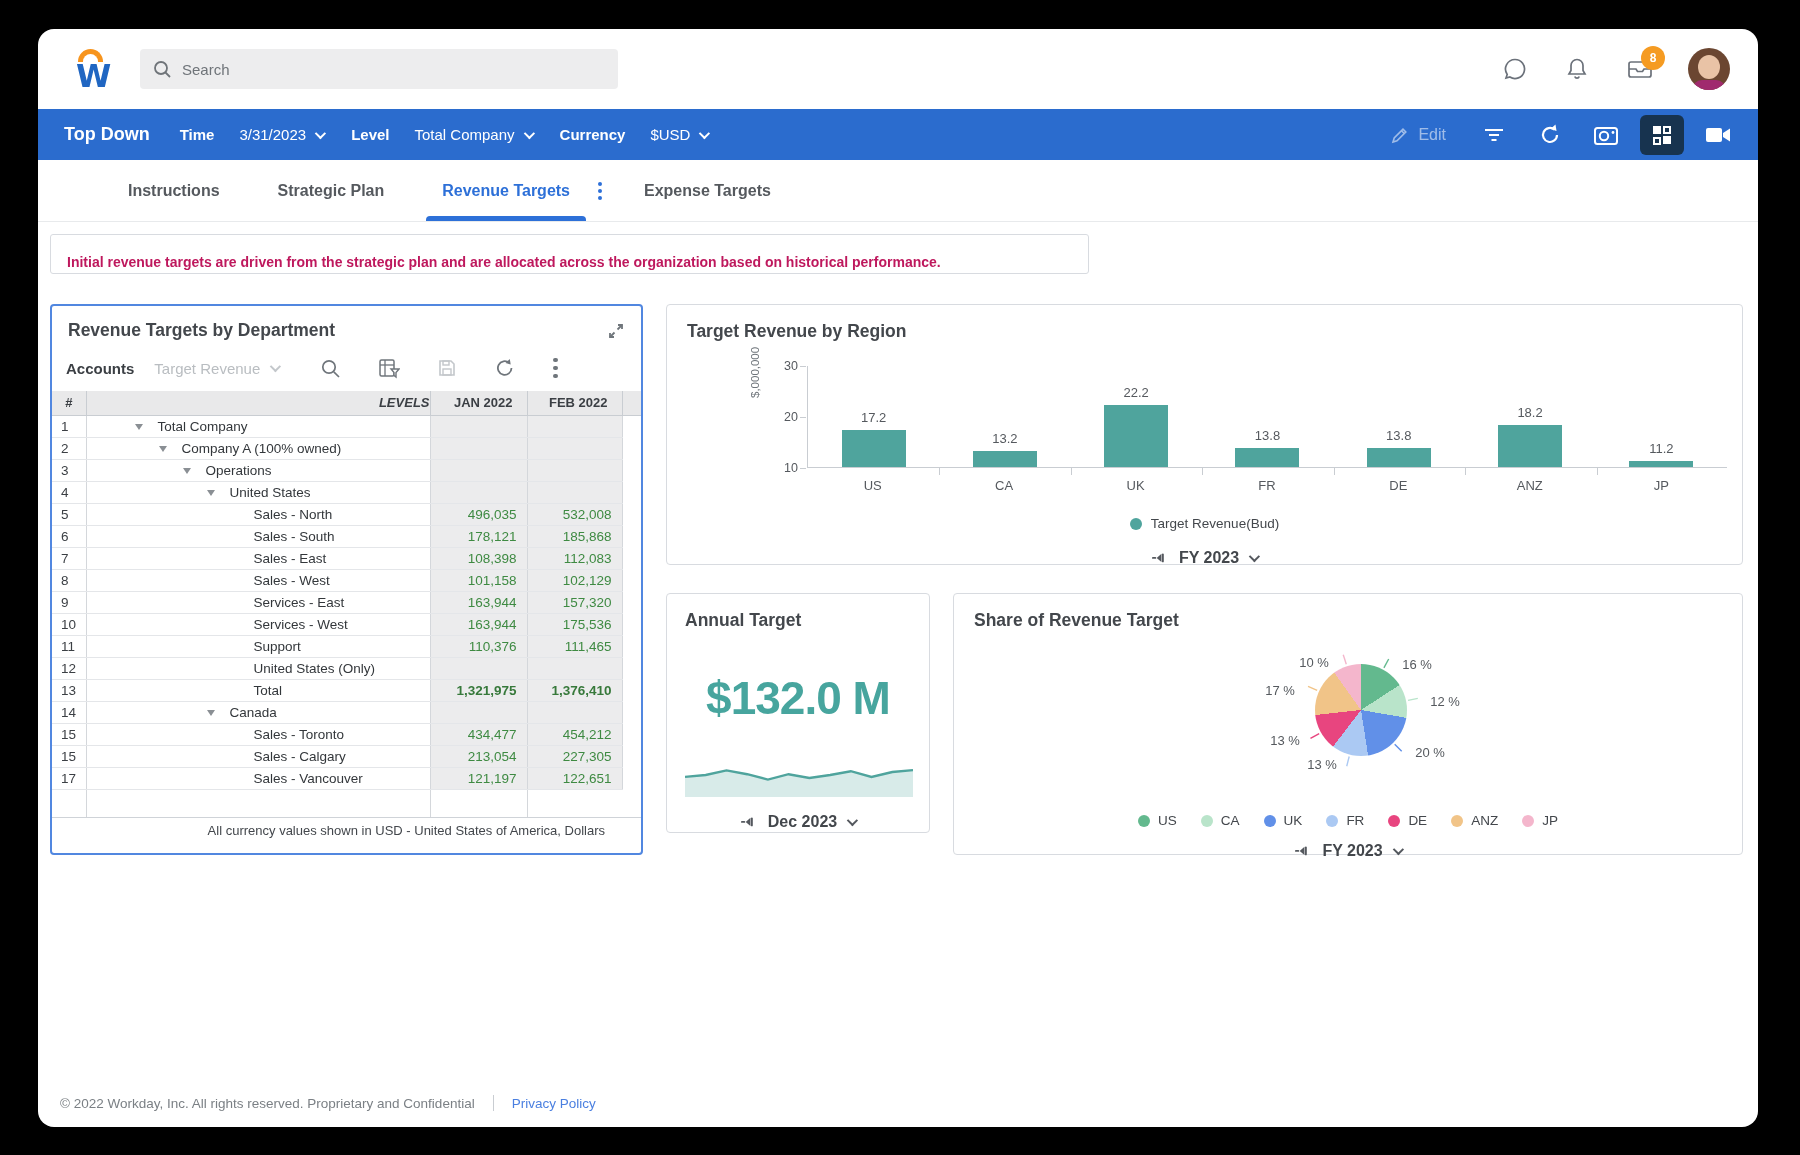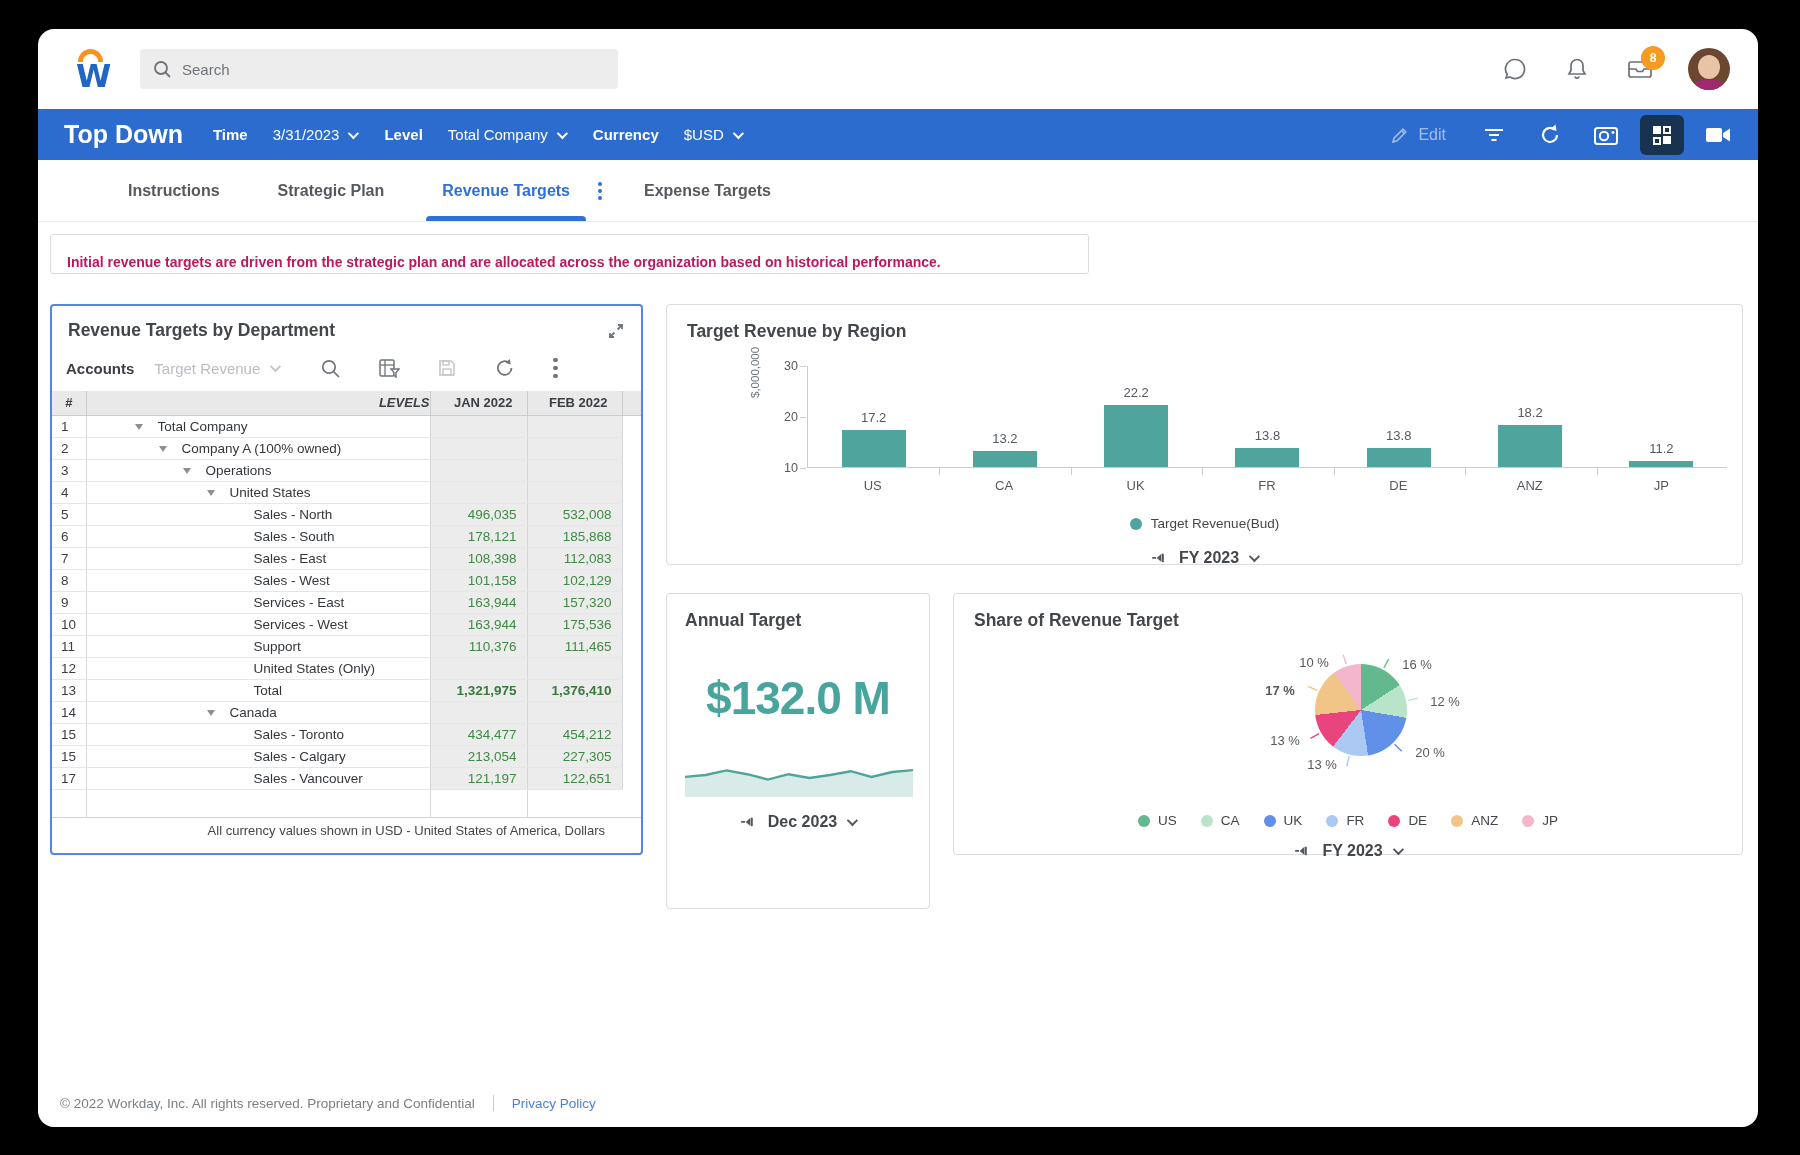--- a/index.html
+++ b/index.html
@@ -16,21 +16,21 @@
   .search input::placeholder { color:#6f7479; }
   .hdr-icons { position:absolute; right:28px; display:flex; align-items:center; gap:36px; }
   .hicon { width:26px; height:26px; position:relative; }
   .badge { position:absolute; top:-10px; right:-13px; background:#f59b22; color:#fff; font-size:12px; font-weight:700; min-width:24px; height:24px; border-radius:12px; display:flex; align-items:center; justify-content:center; }
   .avatar { width:42px; height:42px; border-radius:50%; background:#6b4631; position:relative; overflow:hidden; }
   .avatar:before { content:""; position:absolute; left:10px; top:7px; width:22px; height:24px; border-radius:50%; background:#e9c3a6; }
   .avatar:after { content:""; position:absolute; left:4px; bottom:-4px; width:34px; height:14px; border-radius:10px 10px 0 0; background:#a02a6e; }
 
   
   .bluebar { height:51px; background:#2b6cce; display:flex; align-items:center; color:#fff; padding:0 26px; position:relative; }
-  .bb-title { font-size:25px; font-weight:700; margin-right:30px; }
+  .bb-title { font-size:18px; font-weight:700; margin-right:30px; }
   .bb-item { display:flex; align-items:center; margin-right:28px; gap:25px; }
   .bb-label { font-size:15px; font-weight:700; }
   .bb-value { font-size:15px; display:flex; align-items:center; gap:9px; cursor:pointer; }
   .chev { width:8px; height:8px; border-right:2px solid #fff; border-bottom:2px solid #fff; transform:rotate(45deg) translateY(-2px); display:inline-block; }
   .chev.gray { border-color:#6f757b; }
   .chev.dark { border-color:#54585e; }
   .bb-right { position:absolute; right:18px; display:flex; gap:12px; }
   .bb-edit { display:flex; align-items:center; gap:8px; opacity:.55; font-size:16px; margin-right:14px; }
   .bb-btn { width:44px; height:40px; display:flex; align-items:center; justify-content:center; border-radius:6px; }
   .bb-btn.sel { background:#17334f; }
@@ -92,21 +92,21 @@
   .bar { width:64px; background:#4fa49d; }
   .bar-val { font-size:13px; color:#55595e; margin-bottom:5px; }
   .xtick { position:absolute; top:102px; width:1px; height:7px; background:#c9cdd2; }
   .cats { position:absolute; left:120px; top:126px; width:920px; display:flex; }
   .cat { flex:1; text-align:center; font-size:13px; color:#55595e; }
   .legend { display:flex; justify-content:center; align-items:center; gap:9px; margin-top:14px; font-size:13.5px; color:#43474c; }
   .dot { width:12px; height:12px; border-radius:50%; background:#4fa49d; display:inline-block; }
   .period { display:flex; justify-content:center; align-items:center; gap:10px; margin-top:18px; font-size:16px; font-weight:700; color:#43474c; cursor:pointer; }
 
   
-  .annual-panel { left:628px; top:319px; width:264px; height:316px; padding:16px 18px; }
+  .annual-panel { left:628px; top:319px; width:264px; height:240px; padding:16px 18px; }
   .annual-value { text-align:center; font-size:46px; font-weight:700; color:#47a59e; margin-top:40px; letter-spacing:-1px; }
   .spark { display:block; margin:26px auto 0 auto; }
   .annual-panel .period { margin-top:16px; }
 
   
   .pie-panel { left:915px; top:319px; width:790px; height:262px; padding:16px 20px; }
   .pie-area { position:relative; width:320px; height:178px; margin-left:230px; margin-top:2px; }
   .pie { position:absolute; left:111px; top:31px; width:92px; height:92px; border-radius:50%; }
   .pie-lab { position:absolute; transform:translate(-50%,-50%); font-size:13px; color:#55595e; white-space:nowrap; }
   .pie-leaders { position:absolute; left:0; top:0; }
@@ -539,21 +539,21 @@
             <line x1="115.18418041120236" y1="100.56771588671944" x2="106.47255133020286" y2="105.47765669645267" stroke="#e8457f" stroke-width="1.4"></line>
             <line x1="113.1700839890263" y1="57.43118648279895" x2="104.0388514867401" y2="53.35435033338206" stroke="#f1c488" stroke-width="1.4"></line>
             <line x1="142.30925177978136" y1="31.303370838428975" x2="139.2486792339025" y2="21.783239763101683" stroke="#f4b6cc" stroke-width="1.4"></line>
           </svg>
         <div class="pie" id="pie-circle" style="background: conic-gradient(rgb(99, 185, 142) 0deg, rgb(99, 185, 142) 57deg, rgb(185, 228, 202) 57deg, rgb(185, 228, 202) 99.8deg, rgb(97, 144, 232) 99.8deg, rgb(97, 144, 232) 171.1deg, rgb(171, 201, 243) 171.1deg, rgb(171, 201, 243) 217.4deg, rgb(232, 69, 127) 217.4deg, rgb(232, 69, 127) 263.8deg, rgb(241, 196, 136) 263.8deg, rgb(241, 196, 136) 324.4deg, rgb(244, 182, 204) 324.4deg, rgb(244, 182, 204) 360deg);"></div>
       <span class="pie-lab" style="left: 213px; top: 31px;">16 %</span>
           <span class="pie-lab" style="left: 241px; top: 68px;">12 %</span>
           <span class="pie-lab" style="left: 226px; top: 119px;">20 %</span>
           <span class="pie-lab" style="left: 118px; top: 131px;">13 %</span>
           <span class="pie-lab" style="left: 81px; top: 107px;">13 %</span>
-          <span class="pie-lab" style="left: 76px; top: 57px; font-weight: bold;">17 %</span>
+          <span class="pie-lab" style="left: 76px; top: 57px;">17 %</span>
           <span class="pie-lab" style="left: 110px; top: 29px;">10 %</span>
         </div>
       <div class="pie-legend" id="pie-legend">
           <span class="pleg">
             <span class="dot2" style="background:#63b98e"></span>
             <span>US</span>
           </span>
           <span class="pleg">
             <span class="dot2" style="background:#b9e4ca"></span>
             <span>CA</span>

